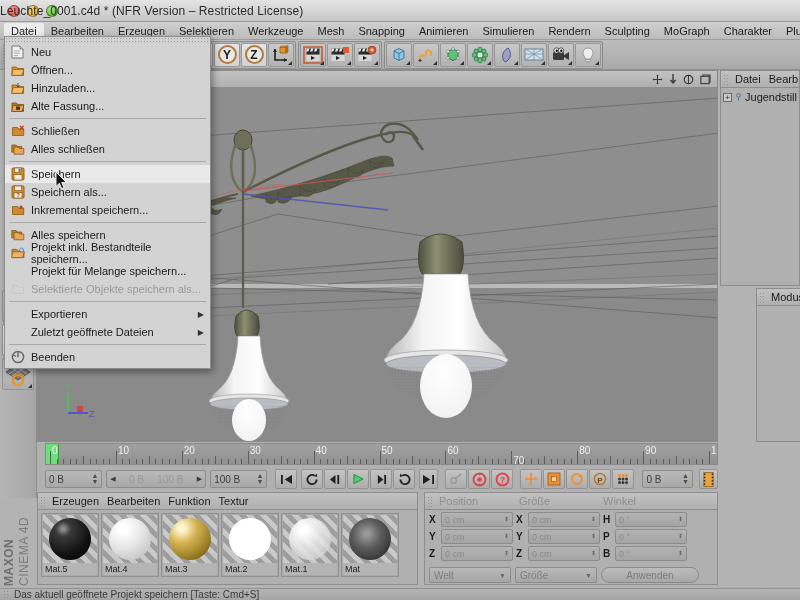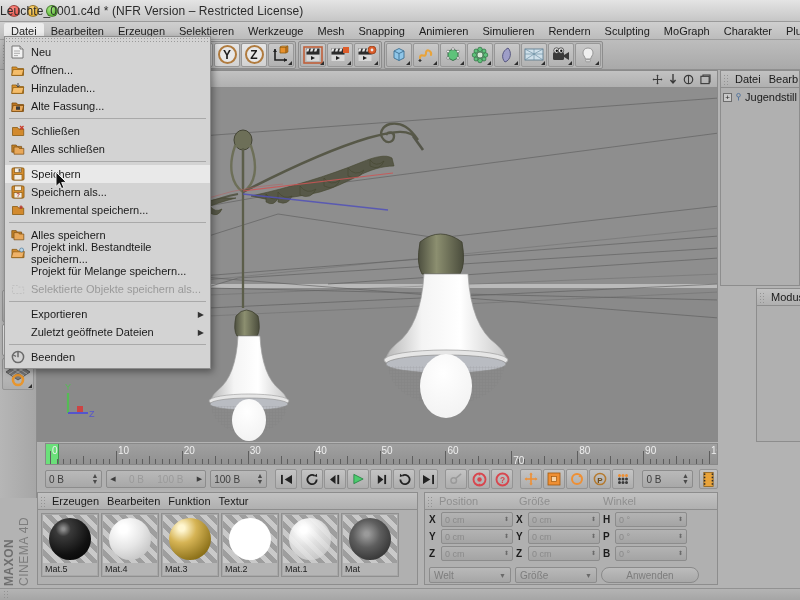--- a/index.html
+++ b/index.html
@@ -949,20 +949,21 @@
     </div>
   </div>
 
   <div id="brand">
     <div class="vtext bold">MAXON</div>
     <div class="vtext">CINEMA 4D</div>
   </div>
 
   <div id="statusbar">
     <div class="grip" style="height:9px"></div>
+    <div class="stxt">Das aktuell geöffnete Projekt speichern [Taste: Cmd+S]</div>
   </div>
 
   <div id="filemenu">
     <div class="dgrip"></div>
     <div id="filemenu-items">
         <div class="dm">
           <span class="dmicon">
             <svg width="13" height="14" viewBox="0 0 13 14">
               <path d="M1 1 h8 l3 3 v9 h-11 z" fill="#f2f2f2" stroke="#6a6a6a" stroke-width=".9"></path>
               <path d="M9 1 v3 h3" fill="#d8d8d8" stroke="#6a6a6a" stroke-width=".8"></path>

